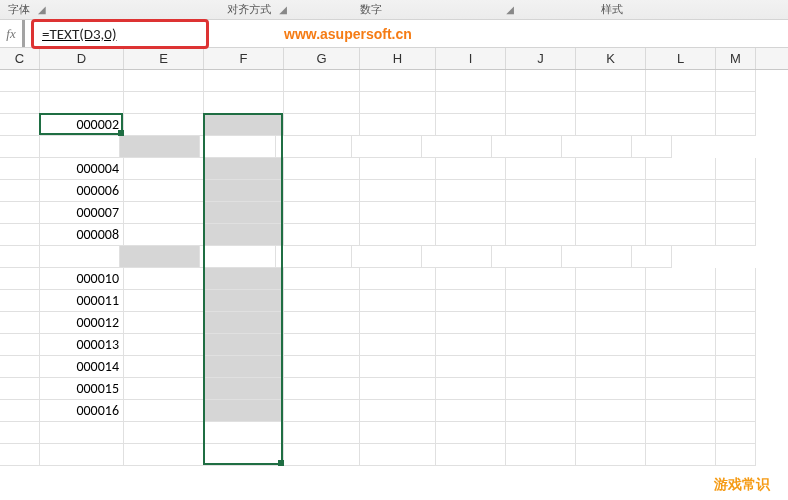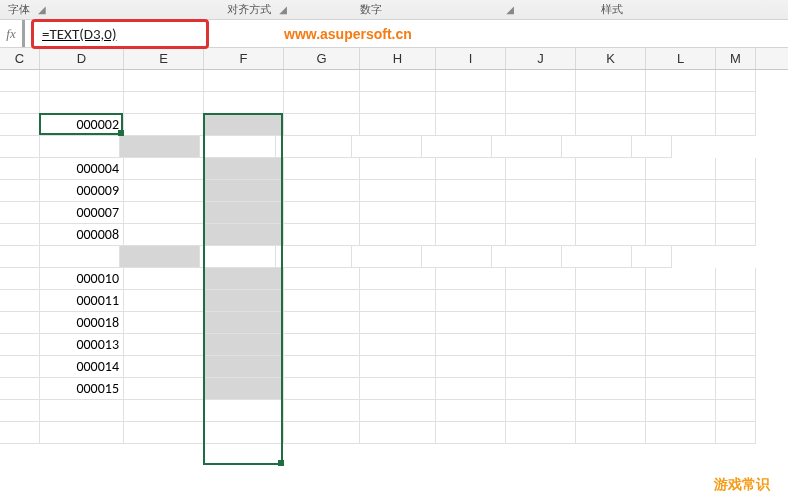--- a/index.html
+++ b/index.html
@@ -257,21 +257,21 @@
       <div class="cell" style="width: 76px;"></div>
       <div class="cell" style="width: 76px;"></div>
       <div class="cell" style="width: 70px;"></div>
       <div class="cell" style="width: 70px;"></div>
       <div class="cell" style="width: 70px;"></div>
       <div class="cell" style="width: 70px;"></div>
       <div class="cell" style="width: 40px;"></div>
     </div>
     <div class="row">
       <div class="cell" style="width: 40px;"></div>
-      <div class="cell right" style="width: 84px;">000009</div>
+      <div class="cell right" style="width: 84px;">000006</div>
       <div class="cell" style="width: 80px;"></div>
       <div class="cell sel" style="width: 80px;"></div>
       <div class="cell" style="width: 76px;"></div>
       <div class="cell" style="width: 76px;"></div>
       <div class="cell" style="width: 70px;"></div>
       <div class="cell" style="width: 70px;"></div>
       <div class="cell" style="width: 70px;"></div>
       <div class="cell" style="width: 70px;"></div>
       <div class="cell" style="width: 40px;"></div>
     </div>
@@ -334,21 +334,21 @@
       <div class="cell" style="width: 76px;"></div>
       <div class="cell" style="width: 76px;"></div>
       <div class="cell" style="width: 70px;"></div>
       <div class="cell" style="width: 70px;"></div>
       <div class="cell" style="width: 70px;"></div>
       <div class="cell" style="width: 70px;"></div>
       <div class="cell" style="width: 40px;"></div>
     </div>
     <div class="row">
       <div class="cell" style="width: 40px;"></div>
-      <div class="cell right" style="width: 84px;">000018</div>
+      <div class="cell right" style="width: 84px;">000012</div>
       <div class="cell" style="width: 80px;"></div>
       <div class="cell sel" style="width: 80px;"></div>
       <div class="cell" style="width: 76px;"></div>
       <div class="cell" style="width: 76px;"></div>
       <div class="cell" style="width: 70px;"></div>
       <div class="cell" style="width: 70px;"></div>
       <div class="cell" style="width: 70px;"></div>
       <div class="cell" style="width: 70px;"></div>
       <div class="cell" style="width: 40px;"></div>
     </div>
@@ -386,20 +386,33 @@
       <div class="cell" style="width: 76px;"></div>
       <div class="cell" style="width: 76px;"></div>
       <div class="cell" style="width: 70px;"></div>
       <div class="cell" style="width: 70px;"></div>
       <div class="cell" style="width: 70px;"></div>
       <div class="cell" style="width: 70px;"></div>
       <div class="cell" style="width: 40px;"></div>
     </div>
     <div class="row">
       <div class="cell" style="width: 40px;"></div>
+      <div class="cell right" style="width: 84px;">000016</div>
+      <div class="cell" style="width: 80px;"></div>
+      <div class="cell sel" style="width: 80px;"></div>
+      <div class="cell" style="width: 76px;"></div>
+      <div class="cell" style="width: 76px;"></div>
+      <div class="cell" style="width: 70px;"></div>
+      <div class="cell" style="width: 70px;"></div>
+      <div class="cell" style="width: 70px;"></div>
+      <div class="cell" style="width: 70px;"></div>
+      <div class="cell" style="width: 40px;"></div>
+    </div>
+    <div class="row">
+      <div class="cell" style="width: 40px;"></div>
       <div class="cell" style="width: 84px;"></div>
       <div class="cell" style="width: 80px;"></div>
       <div class="cell" style="width: 80px;"></div>
       <div class="cell" style="width: 76px;"></div>
       <div class="cell" style="width: 76px;"></div>
       <div class="cell" style="width: 70px;"></div>
       <div class="cell" style="width: 70px;"></div>
       <div class="cell" style="width: 70px;"></div>
       <div class="cell" style="width: 70px;"></div>
       <div class="cell" style="width: 40px;"></div>

